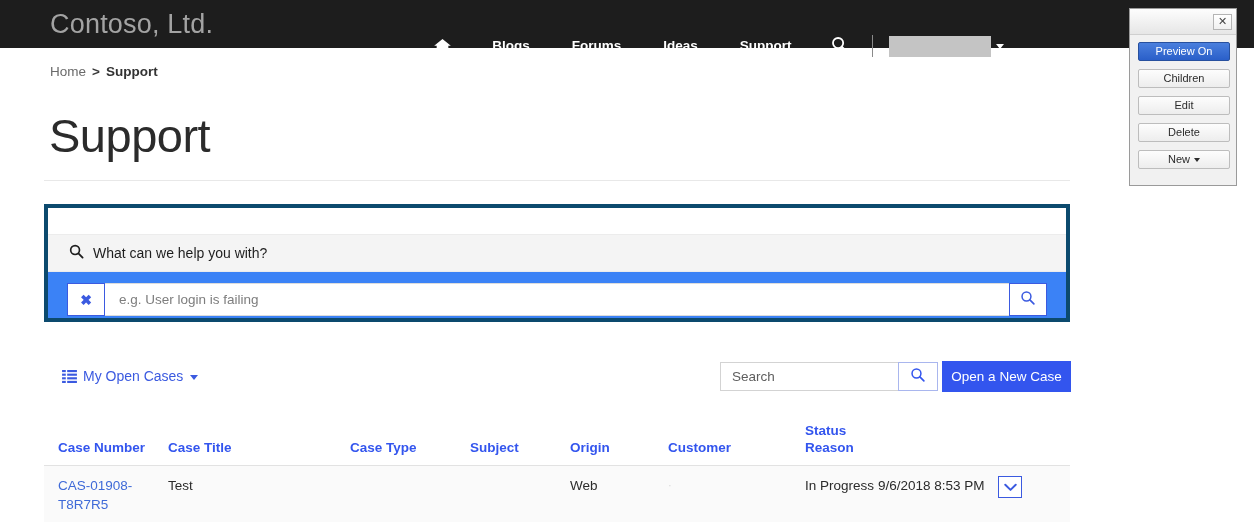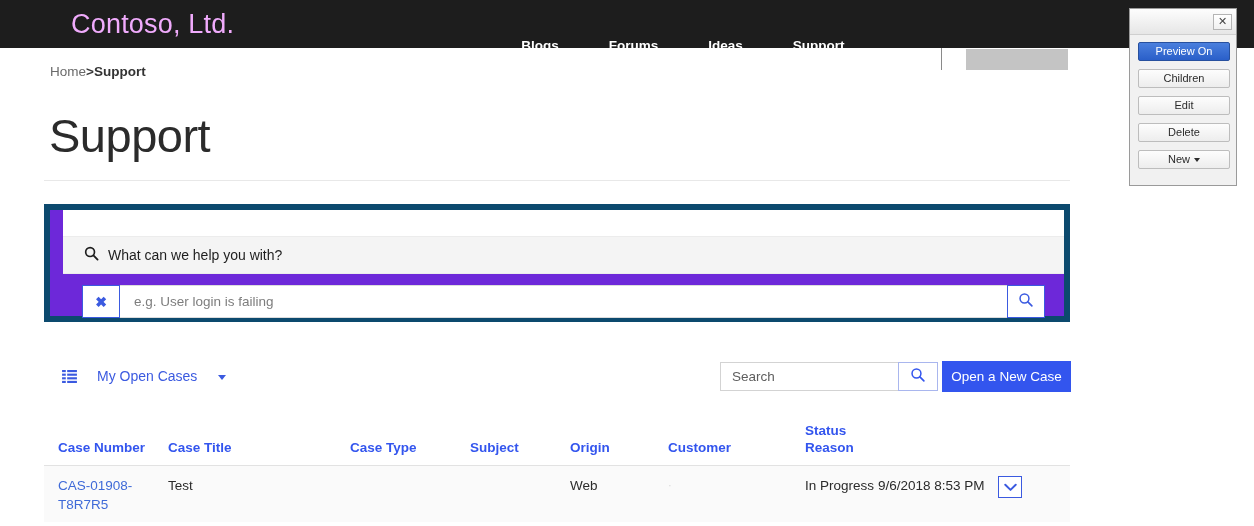--- a/index.html
+++ b/index.html
@@ -16,31 +16,31 @@
   .page { position: relative; width: 1254px; height: 526px; background:#fff; }
 
   
   .navbar {
     position: absolute; top: 0; left: 0;
     width: 1254px; height: 48px;
     background: #1d1d1d;
     display: flex; align-items: center;
   }
   .brand {
-    color: #f0abfc;
+    color: #a3a3a3;
     font-size: 27px;
     font-weight: 400;
     letter-spacing: 0.2px;
-    margin-left: 71px;
+    margin-left: 50px;
     white-space: nowrap;
   }
   .nav-items {
-    display: flex; align-items: flex-end;
+    display: flex; align-items: center;
     margin-left: 205px;
-    gap: 16px;
+    gap: 8px;
     margin-top: 44px;
   }
   .nav-link {
     color: #ffffff;
     font-size: 13.5px;
     font-weight: bold;
     padding: 0 17px;
     white-space: nowrap;
     cursor: pointer;
     line-height: 48px;
@@ -62,21 +62,21 @@
     border-left: 4.5px solid transparent;
     border-right: 4.5px solid transparent;
     border-top: 5px solid #ffffff;
     margin-left: 5px;
   }
 
   
   .breadcrumb {
     position: absolute; top: 64px; left: 50px;
     font-size: 13.5px; color: #5a5a5a;
-    display: flex; align-items: baseline; 
+    display: flex; align-items: baseline; gap: 6px;
   }
   .bc-link { color: #6a6a6a; cursor: pointer; }
   .bc-sep { color: #3a3a3a; font-weight: bold; }
   .bc-current { color: #333333; font-weight: bold; }
 
   
   .page-title {
     position: absolute; top: 112px; left: 49px;
     font-size: 47px; font-weight: 300; color: #2b2b2b;
     letter-spacing: -0.5px;
@@ -84,23 +84,22 @@
   }
   .title-rule {
     position: absolute; top: 180px; left: 44px;
     width: 1026px; height: 1px; background: #e8e8e8;
   }
 
   
   .search-card {
     position: absolute; top: 204px; left: 44px;
     width: 1026px; height: 118px;
-    border: 6px solid #0c4a6e;
-    background: #6d28d9;
-    padding-left: 13px;
+    border: 4px solid #0c4a6e;
+    background: #3b82f6;
   }
   .search-card-top { height: 26px; background: #ffffff; }
   .search-card-head {
     height: 38px; background: #f4f4f4;
     display: flex; align-items: center;
     padding-left: 21px;
     border-top: 1px solid #ececec;
     border-bottom: 1px solid #ececec;
   }
   .search-card-head-text {
@@ -139,21 +138,21 @@
     border: 1px solid #3b5ae0;
     background: #ffffff;
     display: flex; align-items: center; justify-content: center;
     cursor: pointer;
     flex: 0 0 auto;
   }
 
   
   .view-selector {
     position: absolute; top: 368px; left: 62px;
-    display: flex; align-items: center; gap: 20px;
+    display: flex; align-items: center; gap: 6px;
     color: #3b5ae0; font-size: 14px; cursor: pointer;
     white-space: nowrap;
   }
   .list-icon { display: block; }
   .vs-caret {
     width: 0; height: 0;
     border-left: 4.5px solid transparent;
     border-right: 4.5px solid transparent;
     border-top: 5px solid #3b5ae0;
     margin-left: 1px; margin-top: 3px;

